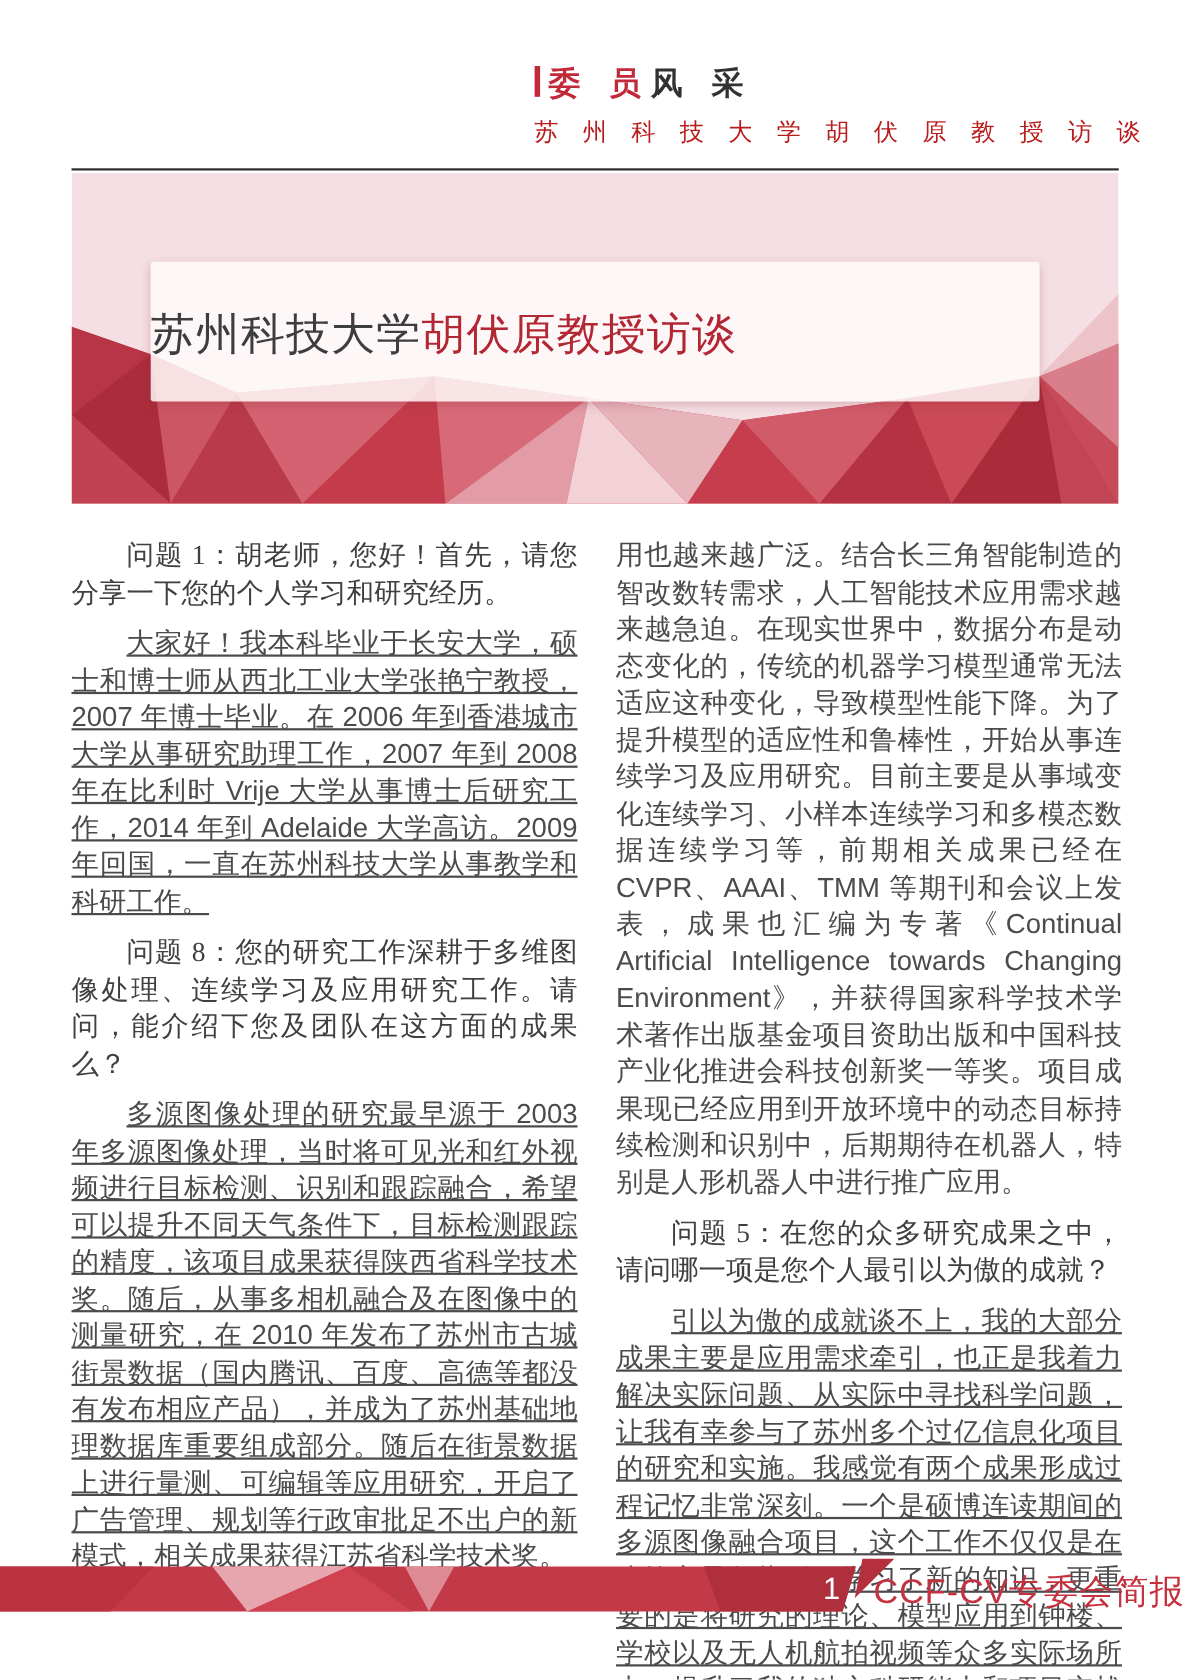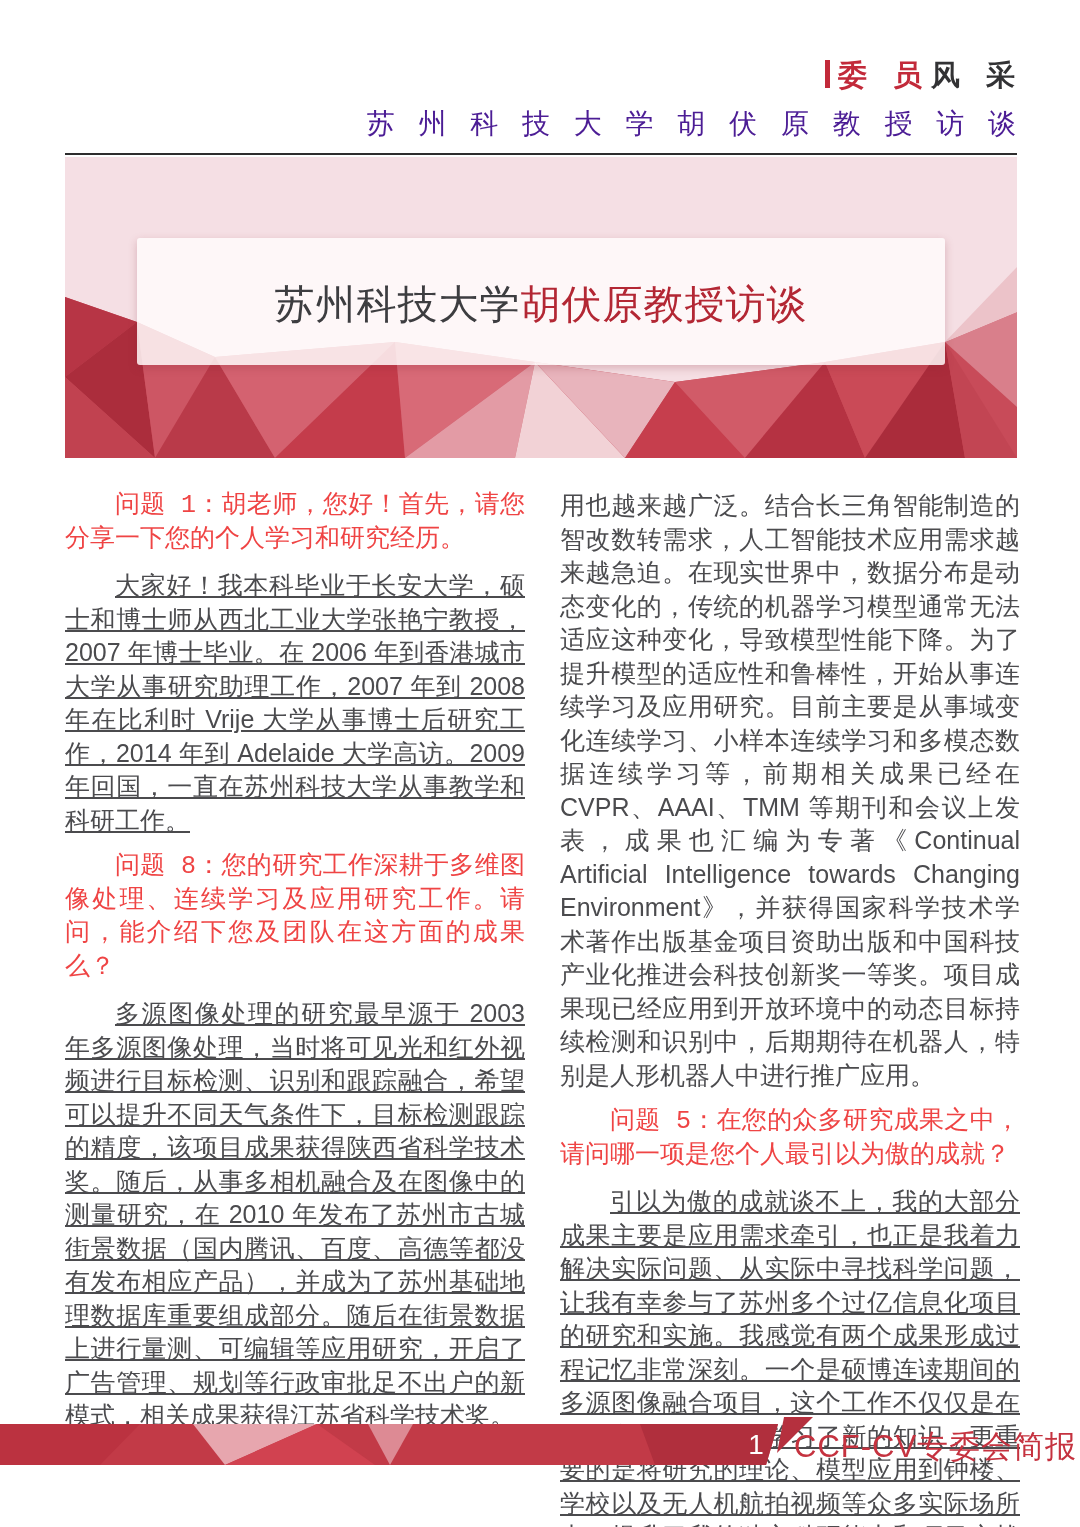--- a/index.html
+++ b/index.html
@@ -6,74 +6,73 @@
   #page{
     position:relative;
     width:1080px;height:1527px;
     background:#ffffff;
     overflow:hidden;
     font-family:"Liberation Sans","DejaVu Sans",sans-serif;
   }
 
   
   .header{
-    position:absolute;right:56px;top:56px;
-    text-align:right;
+    position:absolute;right:35px;top:56px;
+    text-align:left;
   }
   .header-line1{
     font-size:29px;font-weight:bold;letter-spacing:9px;
     color:#323234;white-space:nowrap;
   }
   .marker-bar{
     display:inline-block;width:5px;height:28px;
     background:#c22a3a;margin-right:8px;vertical-align:-3px;
   }
   .header-red{color:#c22a3a;}
   .header-line2{
     margin-top:9px;
-    font-size:28px;letter-spacing:8px;color:#4c1d95;white-space:nowrap;
+    font-size:22px;letter-spacing:8px;color:#b91c1c;white-space:nowrap;
   }
 
   
   .top-rule{
     position:absolute;left:65px;top:153px;width:952px;height:2px;
     background:#2d2d2d;
   }
   .banner{
     position:absolute;left:65px;top:157px;width:952px;height:301px;
     overflow:hidden;
   }
   .banner svg{position:absolute;left:0;top:0;}
   .title-card{
     position:absolute;left:72px;top:81px;width:808px;height:127px;
     background:rgba(255,252,252,0.84);
     border-radius:3px;
     box-shadow:0 3px 9px rgba(140,40,55,0.25);
-    text-align:center;
     line-height:133px;
   }
   .banner-title{
     font-size:40px;font-weight:500;color:#3d3d40;letter-spacing:1px;
     white-space:nowrap;
   }
   .banner-title .title-red{color:#b32734;}
 
   
   .column{
     position:absolute;top:489px;width:460px;
     font-size:25px;line-height:33.5px;color:#4b4b4e;
     text-align:justify;
   }
   .col-left{left:65px;}
   .col-right{left:560px;}
   .para{margin:0 0 13px 0;}
   .indent{text-indent:2em;text-decoration:underline;}
   .question{
-    font-family:Liberation Mono, monospace;
-    color:#ef4444;text-indent:2em;
+    font-family:Liberation Serif, serif;
+    color:#404040;text-indent:2em;
   }
   .dropcap{
     font-size:46px;color:#c23340;line-height:0;
     vertical-align:-5px;letter-spacing:0;
   }
 
   
   .footer-band{position:absolute;left:0;top:1415px;width:835px;height:53px;}
   .page-num{
     position:absolute;left:733px;top:1424px;width:46px;height:41px;

